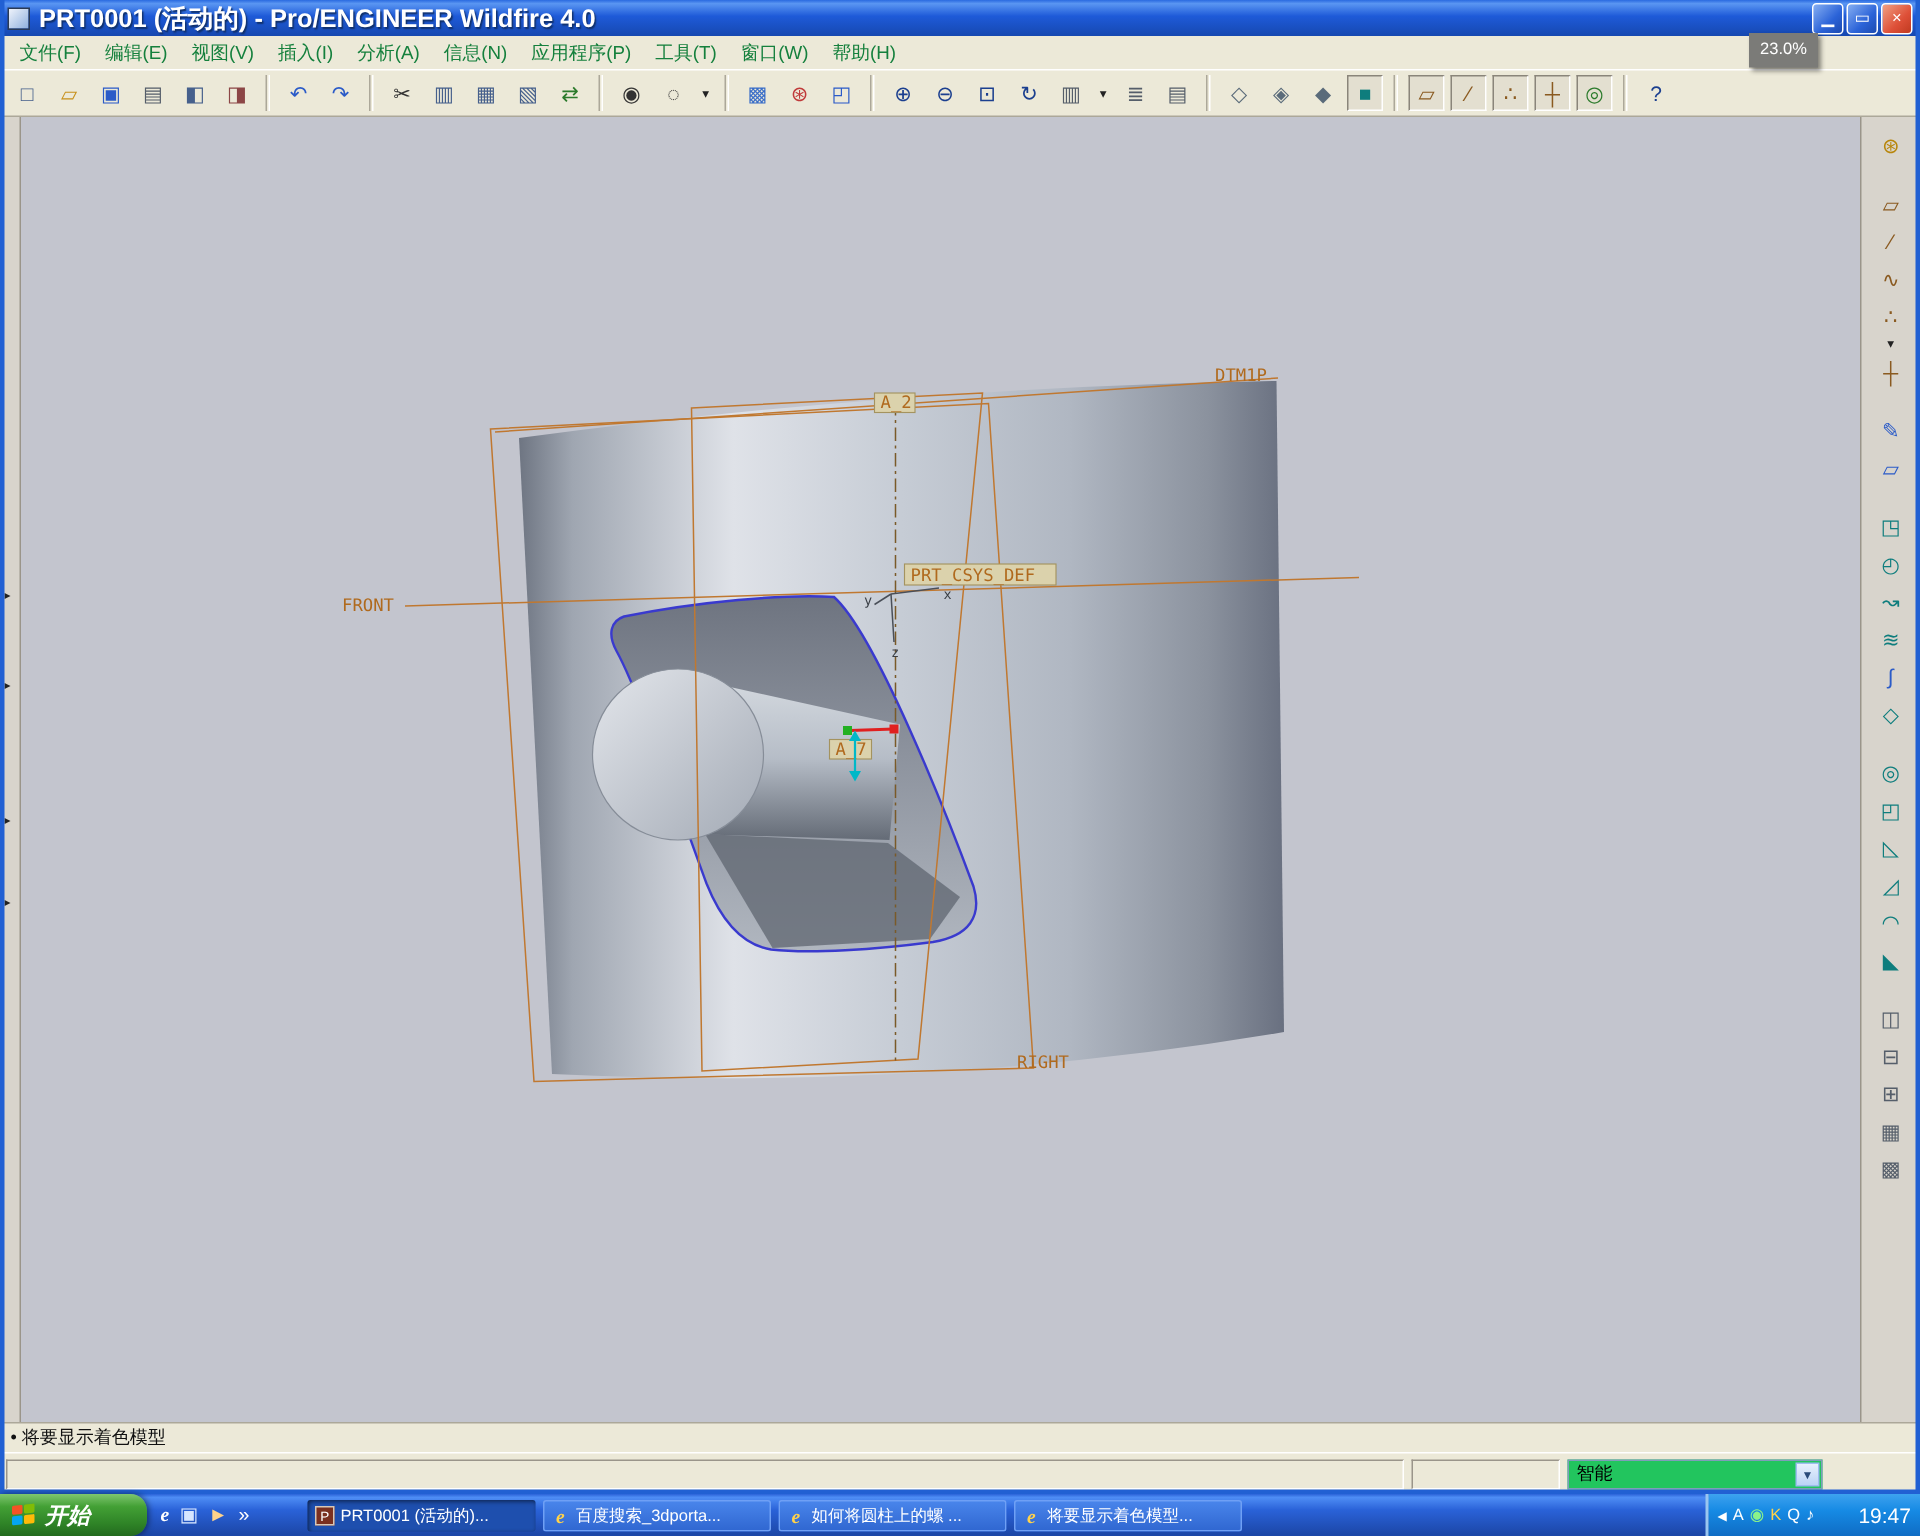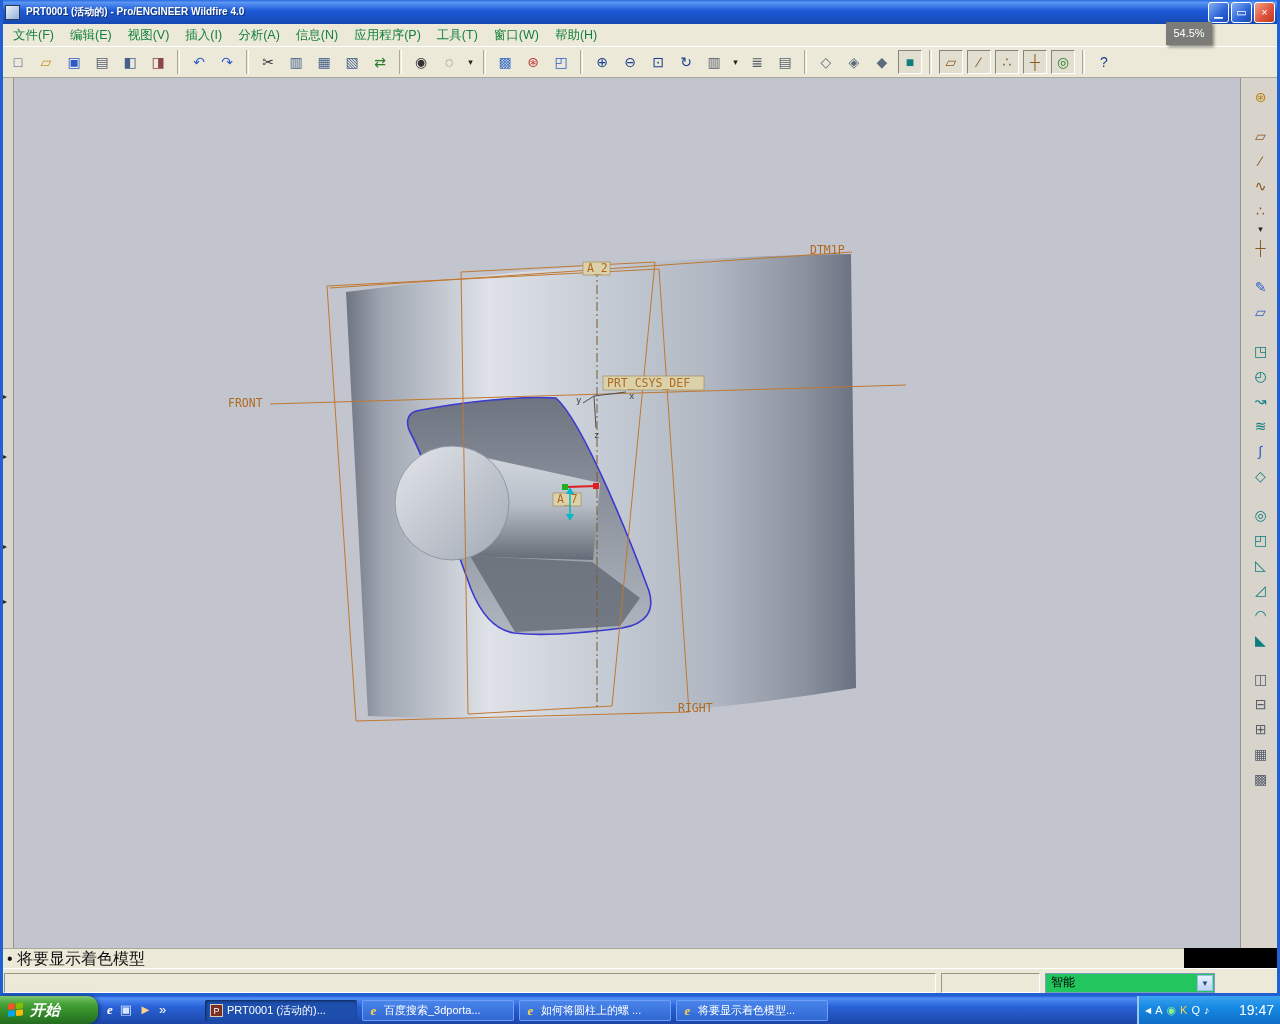--- a/index.html
+++ b/index.html
@@ -4,21 +4,21 @@
 <style>
   *{margin:0;padding:0;box-sizing:border-box}
   html,body{width:1280px;height:1024px;overflow:hidden;background:#000;
     font-family:"Liberation Sans",sans-serif}
   
   .titlebar{position:absolute;left:0;top:0;width:1280px;height:24px;
     background:linear-gradient(180deg,#2a6ae0 0%,#5a96f2 10%,#1e5ad8 45%,#1648b0 100%);
     display:flex;align-items:center;padding:0 5px;color:#fff;z-index:20}
   .app-icon{width:15px;height:15px;margin-right:6px;border:1px solid #2a3a55;
     background:linear-gradient(135deg,#eef3fb,#8fb0dd);display:inline-block}
-  .title-text{font-size:10px;font-weight:bold;text-shadow:1px 1px 1px #10306a;white-space:nowrap}
+  .title-text{font-size:17px;font-weight:bold;text-shadow:1px 1px 1px #10306a;white-space:nowrap}
   .win-btns{margin-left:auto;display:flex;gap:2px}
   .wbtn{width:21px;height:21px;border:1px solid #fff;border-radius:3px;color:#fff;
     font-size:11px;line-height:18px;text-align:center;display:inline-block;
     background:linear-gradient(135deg,#85aef2,#2b63d8 60%,#1c4ab0)}
   .wbtn.close{background:linear-gradient(135deg,#f0a184,#de5038 60%,#c03a20)}
   .window-frame{position:absolute;left:0;top:0;width:1280px;height:996px;
     border:3px solid #2160d3;border-top:none;pointer-events:none;z-index:30}
   .zoomtip{position:absolute;left:1166px;top:22px;width:46px;height:23px;background:#7b7b78;
     color:#fff;font-size:11px;line-height:23px;text-align:center;z-index:40;
     box-shadow:2px 2px 3px rgba(0,0,0,.45)}
@@ -46,22 +46,22 @@
   
   .left-strip{position:absolute;left:0;top:78px;width:14px;height:870px;background:#d8d4cc;
     border-right:1px solid #9a958a;z-index:18}
   .left-strip .sash{position:absolute;left:3px;font-size:8px;color:#222;line-height:8px}
   .viewport{position:absolute;left:14px;top:78px;width:1226px;height:870px;
     background:#c3c5ce;z-index:10}
   .dlabel{font-family:"DejaVu Sans Mono",monospace;font-size:11.5px;fill:#b06a1e}
   .axch{font-family:"DejaVu Sans Mono",monospace;font-size:9px;fill:#3a3f46}
   .tagbg{fill:#dbd2ac;stroke:#a4935f;stroke-width:.75}
   
-  .statusbar{position:absolute;left:0;top:948px;width:1184px;height:20px;background:#ece9d8;
-    border-top:1px solid #aca899;font-size:16px;line-height:19px;padding-left:7px;color:#111;z-index:20}
+  .statusbar{position:absolute;left:0;top:948px;width:1280px;height:20px;background:#ece9d8;
+    border-top:1px solid #aca899;font-size:12px;line-height:19px;padding-left:7px;color:#111;z-index:20}
   .filterbar{position:absolute;left:0;top:968px;width:1280px;height:28px;background:#ece9d8;
     border-top:1px solid #fff;z-index:20}
   .msg-field{position:absolute;left:4px;top:4px;width:932px;height:20px;
     border:1px solid;border-color:#9a958a #fff #fff #9a958a;background:#ece9d8}
   .aux-field{position:absolute;left:941px;top:4px;width:99px;height:20px;
     border:1px solid;border-color:#9a958a #fff #fff #9a958a;background:#ece9d8}
   .combo{position:absolute;left:1045px;top:4px;width:170px;height:20px;background:#22c55e;
     border:1px solid #7f9db9;font-size:12px;line-height:17px;padding-left:5px;color:#000}
   .combo-arrow{position:absolute;right:1px;top:1px;width:16px;height:16px;
     background:linear-gradient(180deg,#e7f0fd,#bcd4f6);border:1px solid #9ebcf0;
@@ -113,21 +113,21 @@
     <span class="menu-item" data-name="menu-view">视图(V)</span>
     <span class="menu-item" data-name="menu-insert">插入(I)</span>
     <span class="menu-item" data-name="menu-analysis">分析(A)</span>
     <span class="menu-item" data-name="menu-info">信息(N)</span>
     <span class="menu-item" data-name="menu-applications">应用程序(P)</span>
     <span class="menu-item" data-name="menu-tools">工具(T)</span>
     <span class="menu-item" data-name="menu-window">窗口(W)</span>
     <span class="menu-item" data-name="menu-help">帮助(H)</span>
   </div>
 
-<div class="zoomtip" data-name="zoom-percentage-tooltip">54.5%</div>
+<div class="zoomtip" data-name="zoom-percentage-tooltip">23.0%</div>
 
 <div class="toolbar" data-name="main-toolbar">
     <span class="tbtn" data-name="new-file-button" style="color: rgb(70, 96, 140);">□</span>
     <span class="tbtn" data-name="open-file-button" style="color: rgb(200, 146, 30);">▱</span>
     <span class="tbtn" data-name="save-button" style="color: rgb(43, 91, 200);">▣</span>
     <span class="tbtn" data-name="print-button" style="color: rgb(85, 94, 106);">▤</span>
     <span class="tbtn" data-name="erase-display-button" style="color: rgb(70, 96, 140);">◧</span>
     <span class="tbtn" data-name="delete-old-versions-button" style="color: rgb(140, 70, 70);">◨</span>
     <span class="sep" data-name="separator"></span>
     <span class="tbtn" data-name="undo-button" style="color: rgb(43, 91, 200);">↶</span>

